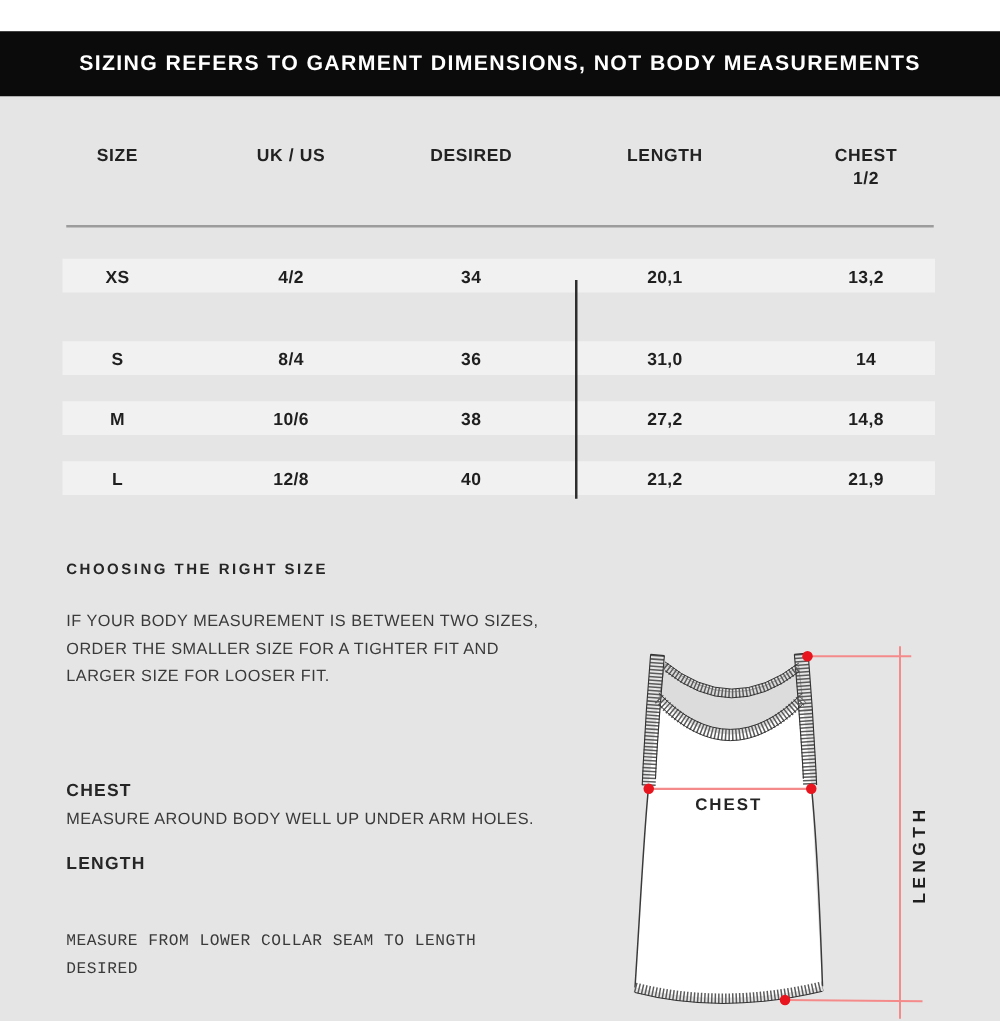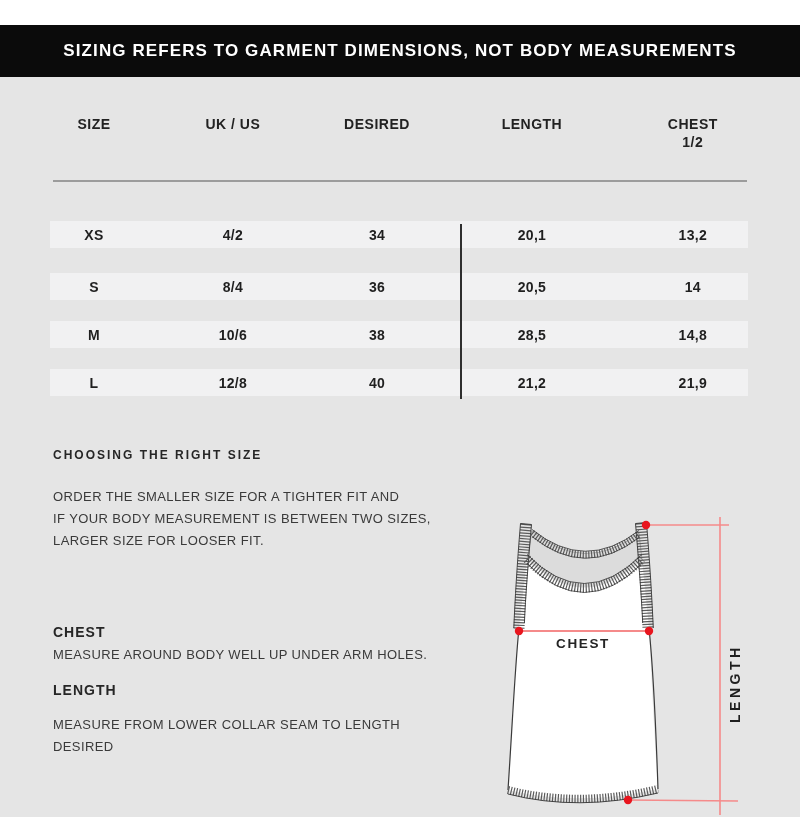--- a/index.html
+++ b/index.html
@@ -24,40 +24,40 @@
   }
   .thead .hcell { text-align: center; line-height: 18px; }
   .rule { position: absolute; left: 53px; top: 155px; width: 694px; height: 2px; background: #9c9c9c; }
 
   .trow {
     position: absolute; left: 50px; width: 698px; height: 27px;
     background: #f1f1f2; font-size: 14px; font-weight: 700; color: #1f1f1f;
     align-items: center; letter-spacing: 0.3px;
   }
   .trow .cell { text-align: center; }
-  .row0 { top: 196px; } .row1 { top: 248px; } .row2 { top: 296px; } .row3 { top: 344px; }
+  .row0 { top: 182px; } .row1 { top: 248px; } .row2 { top: 296px; } .row3 { top: 344px; }
 
   .vdivider { position: absolute; left: 460px; top: 199px; width: 2px; height: 175px; background: #2e2e2e; }
 
   
   .h2 {
     position: absolute; left: 53px;
     font-size: 12px; font-weight: 700; letter-spacing: 2px; color: #262626;
   }
   .h-choosing { top: 423px; }
   .h-measure { top: 561px; }
 
   .para { position: absolute; left: 53px; font-size: 13px; letter-spacing: 0.4px; color: #3a3a3a; line-height: 22px; font-weight: 400; }
   .p-choosing { top: 461px; }
 
   .sublabel { position: absolute; left: 53px; font-size: 14px; font-weight: 700; letter-spacing: 1px; color: #262626; }
   .l-chest { top: 599px; }
   .l-length { top: 657px; }
   .p-chest { top: 619px; }
-  .p-length { top: 689px; }
+  .p-length { top: 717px; font-family: Liberation Mono, monospace; }
 
   
   .diagram { position: absolute; left: 470px; top: 470px; width: 330px; height: 347px; }
   .diagram svg { width: 330px; height: 347px; display: block; }
   .chest-svg-label { font-family: "Liberation Sans", sans-serif; font-size: 13.5px; font-weight: 700; letter-spacing: 1.6px; }
   .length-svg-label { font-family: "Liberation Sans", sans-serif; font-size: 14px; font-weight: 700; letter-spacing: 3.5px; }
 </style>
 </head>
 <body>
 
@@ -84,44 +84,44 @@
     <div class="cell">XS</div>
     <div class="cell">4/2</div>
     <div class="cell">34</div>
     <div class="cell">20,1</div>
     <div class="cell">13,2</div>
   </div>
   <div class="trow cols row1">
     <div class="cell">S</div>
     <div class="cell">8/4</div>
     <div class="cell">36</div>
-    <div class="cell">20,5</div>
+    <div class="cell">31,0</div>
     <div class="cell">14</div>
   </div>
   <div class="trow cols row2">
     <div class="cell">M</div>
     <div class="cell">10/6</div>
     <div class="cell">38</div>
-    <div class="cell">28,5</div>
+    <div class="cell">27,2</div>
     <div class="cell">14,8</div>
   </div>
   <div class="trow cols row3">
     <div class="cell">L</div>
     <div class="cell">12/8</div>
     <div class="cell">40</div>
     <div class="cell">21,2</div>
     <div class="cell">21,9</div>
   </div>
 
   <div class="vdivider"></div>
 
   <div class="h2 h-choosing">CHOOSING THE RIGHT SIZE</div>
   <div class="para p-choosing">
+    <div>IF YOUR BODY MEASUREMENT IS BETWEEN TWO SIZES,</div>
     <div>ORDER THE SMALLER SIZE FOR A TIGHTER FIT AND</div>
-    <div>IF YOUR BODY MEASUREMENT IS BETWEEN TWO SIZES,</div>
     <div>LARGER SIZE FOR LOOSER FIT.</div>
   </div>
 
 
   <div class="sublabel l-chest">CHEST</div>
   <div class="para p-chest">
     <div>MEASURE AROUND BODY WELL UP UNDER ARM HOLES.</div>
   </div>
 
   <div class="sublabel l-length">LENGTH</div>

